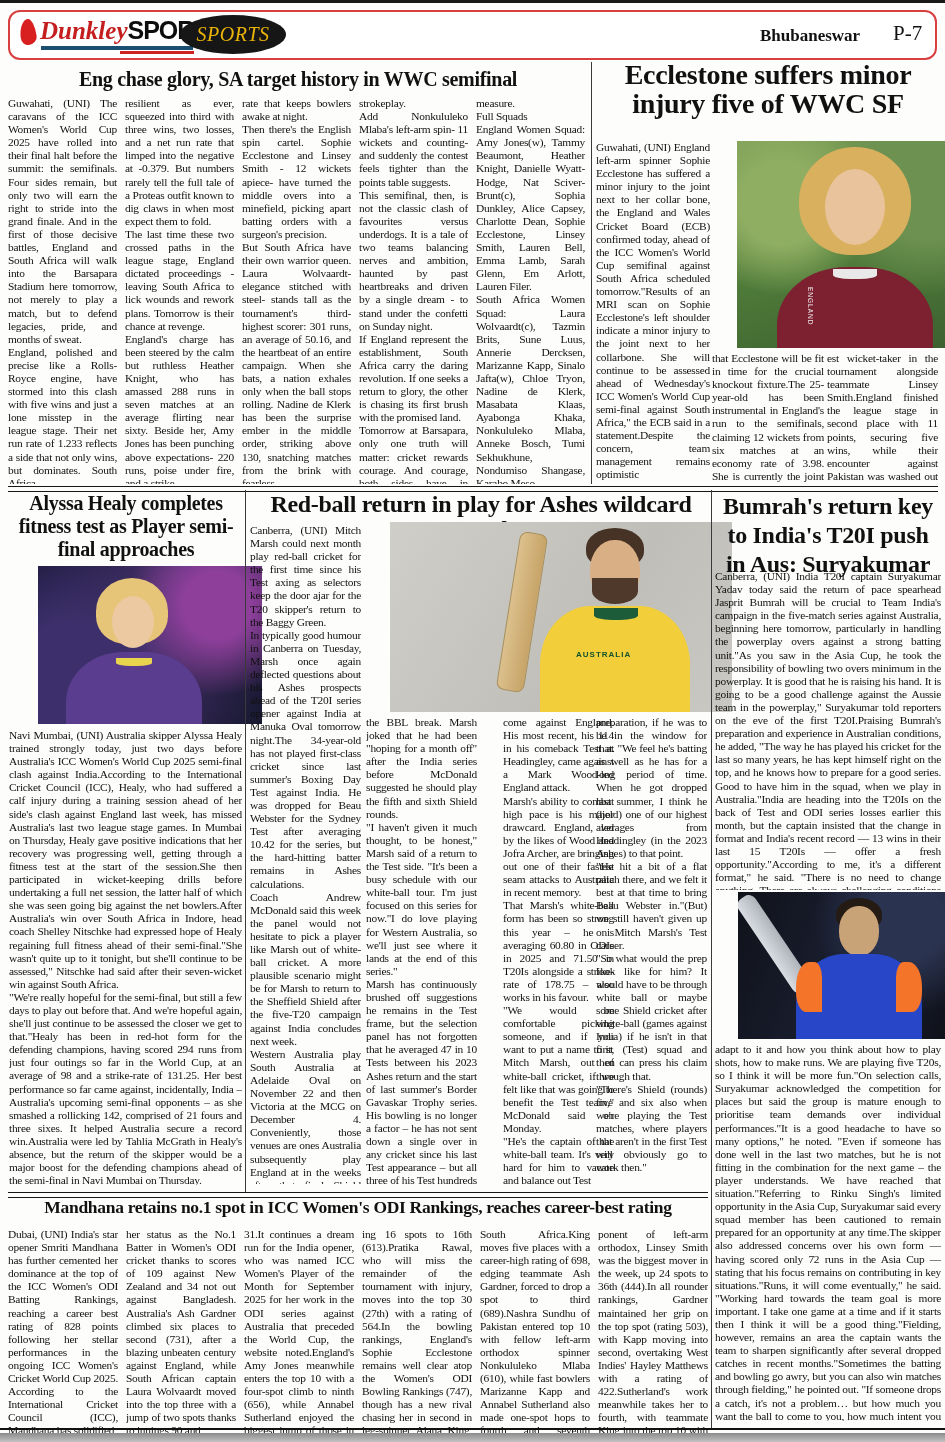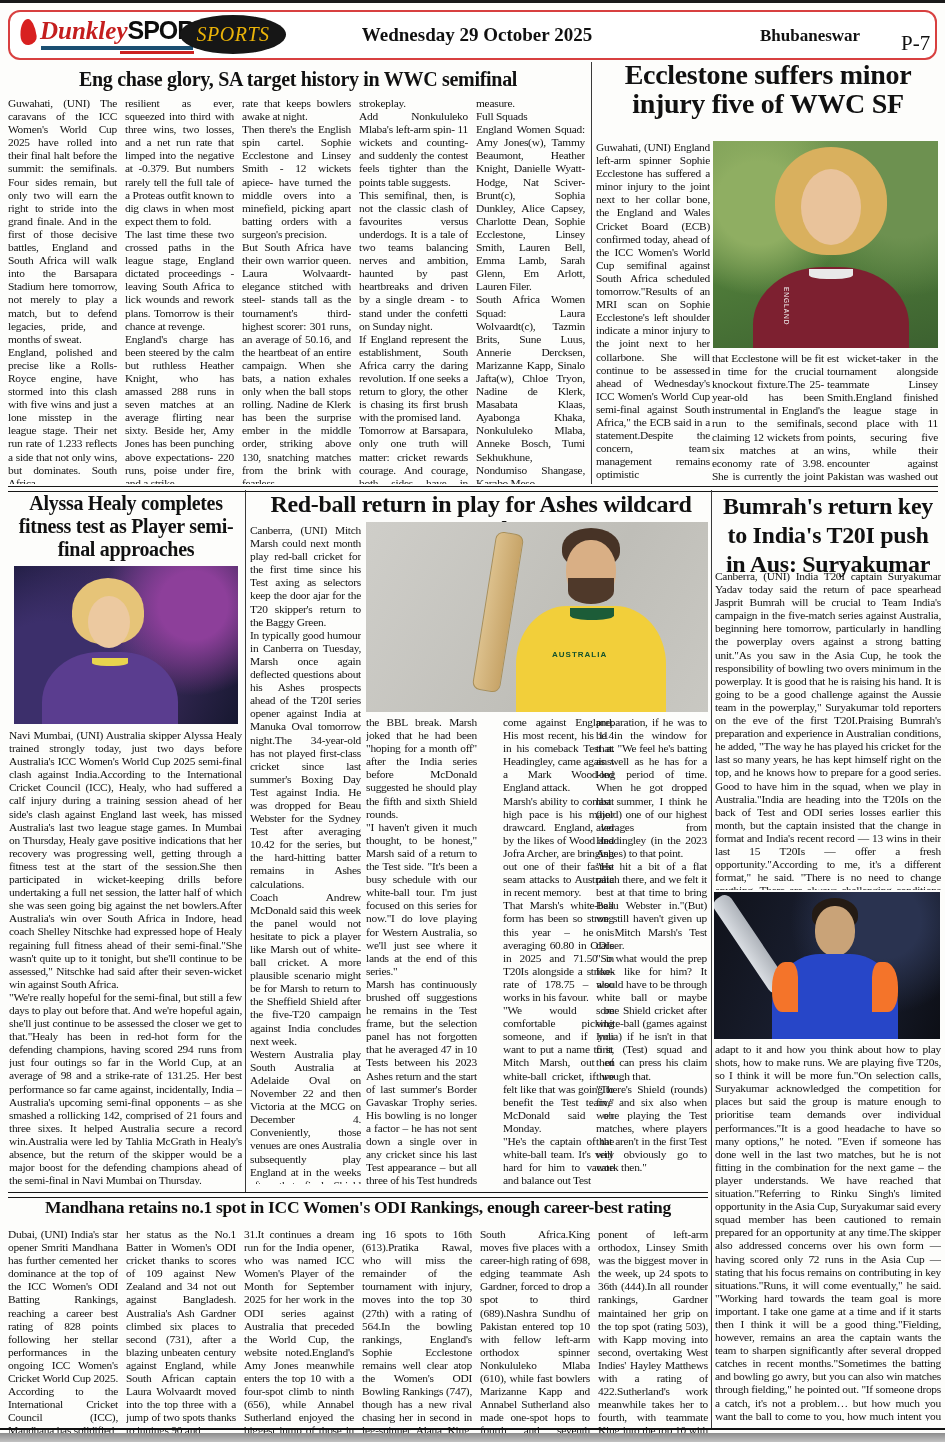--- a/index.html
+++ b/index.html
@@ -21,21 +21,21 @@
   .hdr-page{left:891px;top:19px;font-size:21px;}
   
   .vrule{width:1px;background:#3a3a3a;}
   .hrule-double{height:4px;border-top:1.4px solid #161616;border-bottom:1.4px solid #161616;}
   .bottom-rule{left:0;top:1428px;width:945px;height:2px;background:#111;}
   .bottom-strip{left:0;top:1433px;width:945px;height:9px;background:linear-gradient(#8c8c8c,#c2c2c2);}
   
   .headline{font-weight:bold;text-align:center;line-height:1.05;letter-spacing:-0.3px;}
   .body-col{text-align:justify;font-size:11.4px;line-height:13.1px;letter-spacing:-0.25px;white-space:pre-line;overflow:hidden;}
   
-  .photo{overflow:hidden;}
+  .photo{overflow:hidden;margin-left:24px;}
   .ph-ecc{background:radial-gradient(circle at 20% 30%,#8fae62 0 18%,transparent 40%),radial-gradient(circle at 85% 20%,#6d9150 0 22%,transparent 45%),linear-gradient(165deg,#7fa058,#4e7a39 55%,#3c6130);}
   .ecc-hair{position:absolute;left:62px;top:6px;width:112px;height:108px;background:#d9b05e;border-radius:50% 50% 46% 46%;}
   .ecc-face{position:absolute;left:88px;top:28px;width:60px;height:76px;background:#e9c39b;border-radius:50%;}
   .ecc-body{position:absolute;left:40px;top:126px;width:156px;height:82px;background:#7d2030;border-radius:45% 45% 0 0/70% 70% 0 0;}
   .ecc-collar{position:absolute;left:96px;top:128px;width:44px;height:10px;background:#e9e9e9;border-radius:0 0 40% 40%;}
   .ecc-label{position:absolute;left:70px;top:146px;color:#f2f2f2;font-family:"Liberation Sans",sans-serif;font-size:6.5px;letter-spacing:1px;writing-mode:vertical-lr;}
   .ph-healy{background:radial-gradient(circle at 80% 25%,#8d3f9a 0 16%,transparent 42%),radial-gradient(circle at 15% 70%,#3c2f6b 0 25%,transparent 55%),linear-gradient(115deg,#201d42,#46316a 50%,#171830);}
   .healy-hair{position:absolute;left:58px;top:12px;width:72px;height:66px;background:#e6c478;border-radius:50% 50% 42% 42%;}
   .healy-face{position:absolute;left:74px;top:30px;width:42px;height:52px;background:#ecc9a0;border-radius:50%;}
   .healy-body{position:absolute;left:28px;top:86px;width:136px;height:74px;background:#5a3d8f;border-radius:42% 42% 0 0/68% 68% 0 0;}
@@ -64,23 +64,22 @@
 <div class="abs header-box">
   <div class="abs flame" style="left:10px;top:7px;"></div>
   <div class="abs logo-text" style="left:30px;top:4px;">
     <span class="logo-orissa">Dunkley</span><span class="logo-today">SPORTS</span>
   </div>
   <div class="abs logo-bar" style="left:31px;top:34px;"></div>
   <div class="abs logo-tagline" style="left:110px;top:39px;"></div>
   <div class="abs sports-badge" style="left:170px;top:3px;">
     <span class="sports-text">SPORTS</span>
   </div>
-  <div class="abs hdr-date" style="left:322px;top:12px;">Wednesday 29 October 2025</div>
   <div class="abs hdr-city" style="left:750px;top:14px;">Bhubaneswar</div>
-  <div class="abs hdr-page" style="left:883px;top:19px;margin-left:8px;">P-7</div>
+  <div class="abs hdr-page" style="left:883px;top:9px;">P-7</div>
 </div>
 
 <div class="abs headline" style="left:8px;top:69px;width:580px;font-size:20px;">Eng chase glory, SA target history in WWC semifinal</div>
 <div class="abs body-col" style="left:8px;top:97px;width:109px;height:387px;">Guwahati, (UNI) The caravans of the ICC Women's World Cup 2025 have rolled into their final halt before the summit: the semifinals. Four sides remain, but only two will earn the right to stride into the grand finale. And in the first of those decisive battles, England and South Africa will walk into the Barsapara Stadium here tomorrow, not merely to play a match, but to defend legacies, pride, and months of sweat.
 England, polished and precise like a Rolls-Royce engine, have stormed into this clash with five wins and just a lone misstep in the league stage. Their net run rate of 1.233 reflects a side that not only wins, but dominates. South Africa,</div>
 <div class="abs body-col" style="left:125px;top:97px;width:109px;height:387px;">resilient as ever, squeezed into third with three wins, two losses, and a net run rate that limped into the negative at -0.379. But numbers rarely tell the full tale of a Proteas outfit known to dig claws in when most expect them to fold.
 The last time these two crossed paths in the league stage, England dictated proceedings - leaving South Africa to lick wounds and rework plans. Tomorrow is their chance at revenge.
 England's charge has been steered by the calm but ruthless Heather Knight, who has amassed 288 runs in seven matches at an average flirting near sixty. Beside her, Amy Jones has been punching above expectations- 220 runs, poise under fire, and a strike</div>
 <div class="abs body-col" style="left:242px;top:97px;width:109px;height:387px;">rate that keeps bowlers awake at night.
 Then there's the English spin cartel. Sophie Ecclestone and Linsey Smith - 12 wickets apiece- have turned the middle overs into a minefield, picking apart batting orders with a surgeon's precision.
@@ -160,21 +159,21 @@
   <div class="sky-face"></div>
   <div class="sky-body"></div>
   <div class="sky-shoulder-l"></div>
   <div class="sky-shoulder-r"></div>
 </div>
 <div class="abs body-col" style="left:715px;top:1043px;width:226px;height:378px;">adapt to it and how you think about how to play shots, how to make runs. We are playing five T20s, so I think it will be more fun."On selection calls, Suryakumar acknowledged the competition for places but said the group is mature enough to prioritise team demands over individual performances."It is a good headache to have so many options," he noted. "Even if someone has done well in the last two matches, but he is not fitting in the combination for the next game – the player understands. We have reached that situation."Referring to Rinku Singh's limited opportunity in the Asia Cup, Suryakumar said every squad member has been cautioned to remain prepared for an opportunity at any time.The skipper also addressed concerns over his own form — having scored only 72 runs in the Asia Cup — stating that his focus remains on contributing in key situations."Runs, it will come eventually," he said. "Working hard towards the team goal is more important. I take one game at a time and if it starts then I think it will be a good thing."Fielding, however, remains an area the captain wants the team to sharpen significantly after several dropped catches in recent months."Sometimes the batting and bowling go awry, but you can also win matches through fielding," he pointed out. "If someone drops a catch, it's not a problem… but how much you want the ball to come to you, how much intent you show, that is important."
 India and Australia will clash in the first T20I at the Manuka Oval tomorrow.</div>
 
 <div class="abs hrule-double" style="left:8px;top:1192px;width:700px;"></div>
 
-<div class="abs headline" style="left:8px;top:1198px;width:700px;font-size:17.5px;">Mandhana retains no.1 spot in ICC Women's ODI Rankings, enough career-best rating</div>
+<div class="abs headline" style="left:8px;top:1198px;width:700px;font-size:17.5px;">Mandhana retains no.1 spot in ICC Women's ODI Rankings, reaches career-best rating</div>
 <div class="abs body-col" style="left:8px;top:1228px;width:110px;height:206px;">Dubai, (UNI) India's star opener Smriti Mandhana has further cemented her dominance at the top of the ICC Women's ODI Batting Rankings, reaching a career best rating of 828 points following her stellar performances in the ongoing ICC Women's Cricket World Cup 2025. According to the International Cricket Council (ICC), Mandhana has solidified</div>
 <div class="abs body-col" style="left:126px;top:1228px;width:110px;height:206px;">her status as the No.1 Batter in Women's ODI cricket thanks to scores of 109 against New Zealand and 34 not out against Bangladesh. Australia's Ash Gardner climbed six places to second (731), after a blazing unbeaten century against England, while South African captain Laura Wolvaardt moved into the top three with a jump of two spots thanks to innings 90 and</div>
 <div class="abs body-col" style="left:244px;top:1228px;width:110px;height:206px;">31.It continues a dream run for the India opener, who was named ICC Women's Player of the Month for September 2025 for her work in the ODI series against Australia that preceded the World Cup, the website noted.England's Amy Jones meanwhile enters the top 10 with a four-spot climb to ninth (656), while Annabel Sutherland enjoyed the biggest jump of those in the top 40, mov-</div>
 <div class="abs body-col" style="left:362px;top:1228px;width:110px;height:206px;">ing 16 spots to 16th (613).Pratika Rawal, who will miss the remainder of the tournament with injury, moves into the top 30 (27th) with a rating of 564.In the bowling rankings, England's Sophie Ecclestone remains well clear atop the Women's ODI Bowling Rankings (747), though has a new rival chasing her in second in leg-spinner Alana King, fresh off a seven-wicket haul against</div>
 <div class="abs body-col" style="left:480px;top:1228px;width:110px;height:206px;">South Africa.King moves five places with a career-high rating of 698, edging teammate Ash Gardner, forced to drop a spot to third (689).Nashra Sundhu of Pakistan entered top 10 with fellow left-arm orthodox spinner Nonkululeko Mlaba (610), while fast bowlers Marizanne Kapp and Annabel Sutherland also made one-spot hops to fourth and seventh respectively.Another ex-</div>
 <div class="abs body-col" style="left:598px;top:1228px;width:110px;height:206px;">ponent of left-arm orthodox, Linsey Smith was the biggest mover in the week, up 24 spots to 36th (444).In all rounder rankings, Gardner maintained her grip on the top spot (rating 503), with Kapp moving into second, overtaking West Indies' Hayley Matthews with a rating of 422.Sutherland's work meanwhile takes her to fourth, with teammate King into the top 10 with a move of three spots to 262.</div>
 
 <div class="abs bottom-rule"></div>
 <div class="abs bottom-strip"></div>
 

